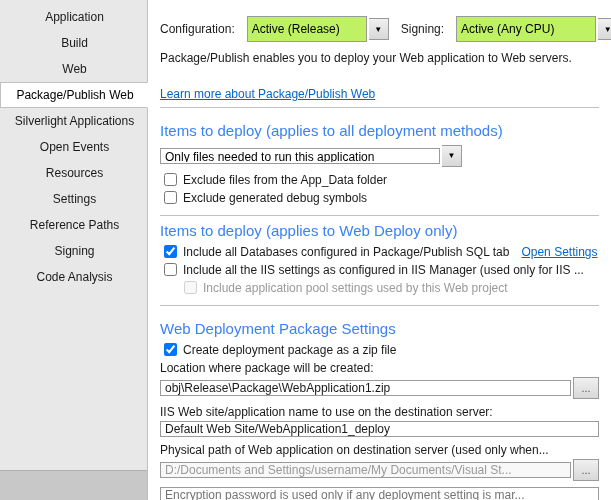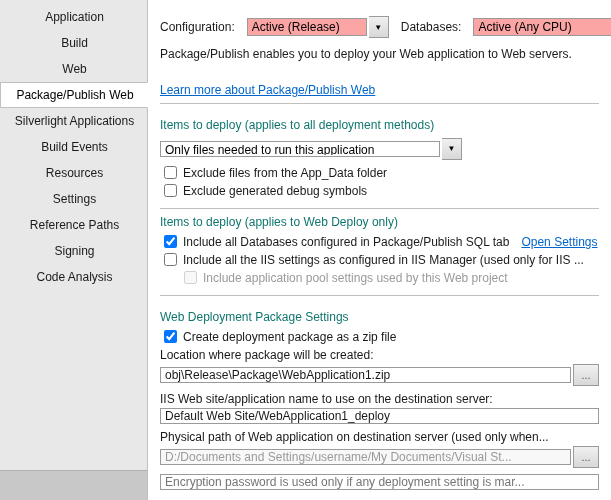--- a/index.html
+++ b/index.html
@@ -71,24 +71,24 @@
     .top-bar-label {
       font-size: 12px;
       color: #1a1a1a;
     }
     .dropdown-container {
       display: flex;
       align-items: center;
       gap: 2px;
     }
     .dropdown-select {
-      height: 18px;
-      font-size: 12px;
-      border: 1px solid #9a9a9a;
-      background: #fca5a5;
+      height: 26px;
+      font-size: 12px;
+      border: 1px solid #9a9a9a;
+      background: #bef264;
       padding: 1px 4px;
       appearance: none;
       -webkit-appearance: none;
       min-width: 120px;
     }
     .dropdown-btn {
       height: 22px;
       width: 20px;
       background: linear-gradient(to bottom, #f0f0f0, #d8d8d8);
       border: 1px solid #9a9a9a;
@@ -109,22 +109,22 @@
     }
     .link-text {
       color: #0066cc;
       text-decoration: underline;
       cursor: pointer;
       font-size: 12px;
     }
 
     
     .section-header {
-      font-size: 12px;
-      color: #0f766e;
+      font-size: 15px;
+      color: #3b82f6;
       margin-top: 8px;
       margin-bottom: 6px;
     }
     .section-divider {
       border: none;
       border-top: 1px solid #c0c0c0;
       margin: 6px 0;
     }
 
     
@@ -229,21 +229,21 @@
   <div class="sidebar-item">
     <span>Web</span>
   </div>
   <div class="sidebar-item active">
     <span>Package/Publish Web</span>
   </div>
   <div class="sidebar-item">
     <span>Silverlight Applications</span>
   </div>
   <div class="sidebar-item">
-    <span>Build Events</span>
+    <span>Open Events</span>
   </div>
   <div class="sidebar-item">
     <span>Resources</span>
   </div>
   <div class="sidebar-item">
     <span>Settings</span>
   </div>
   <div class="sidebar-item">
     <span>Reference Paths</span>
   </div>
@@ -262,21 +262,21 @@
   <div class="top-bar">
     <span class="top-bar-label">Configuration:</span>
     <div class="dropdown-container">
       <select class="dropdown-select">
         <option>Active (Release)</option>
         <option>Debug</option>
         <option>Release</option>
       </select>
       <div class="dropdown-btn">▼</div>
     </div>
-    <span class="top-bar-label">Databases:</span>
+    <span class="top-bar-label">Signing:</span>
     <div class="dropdown-container">
       <select class="dropdown-select" style="min-width:140px;">
         <option>Active (Any CPU)</option>
         <option>Any CPU</option>
         <option>x86</option>
       </select>
       <div class="dropdown-btn">▼</div>
     </div>
   </div>
 

